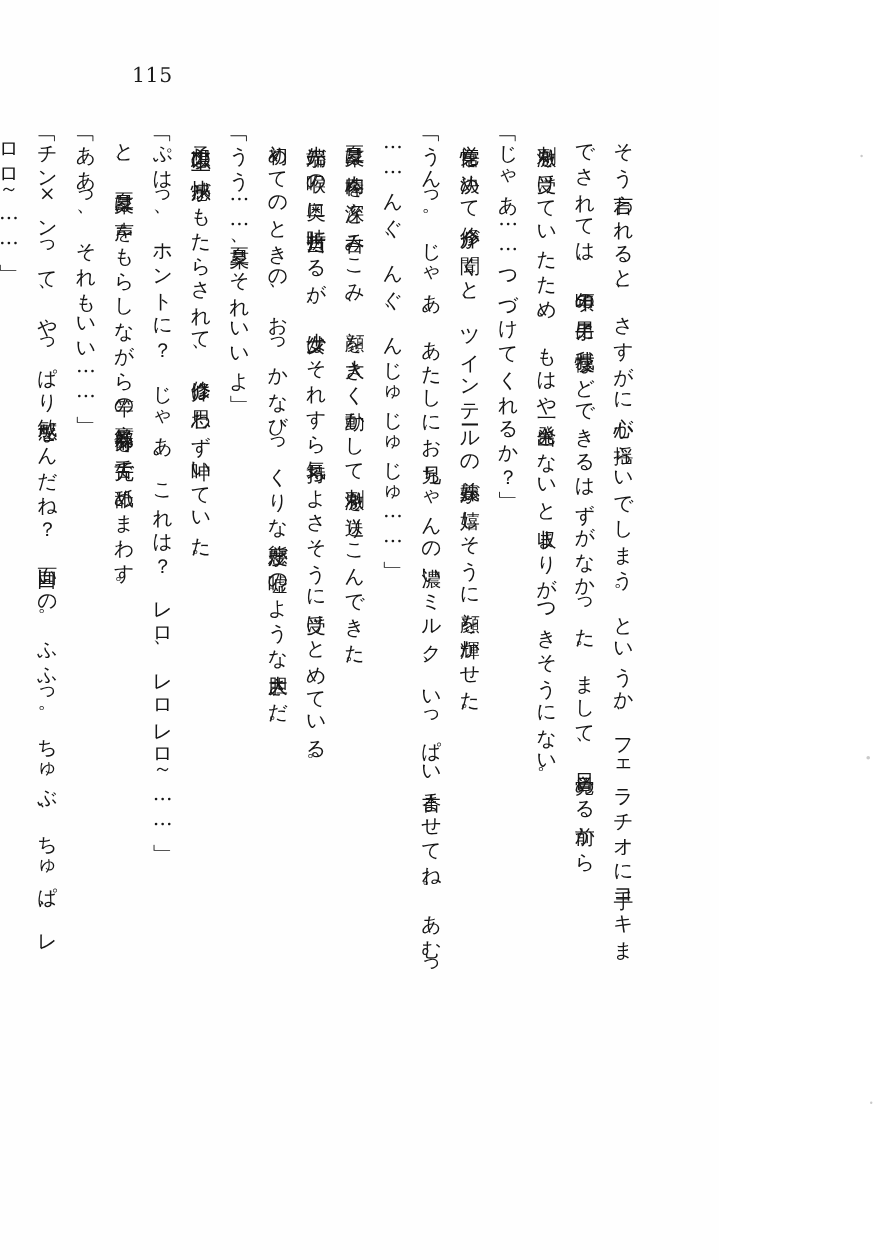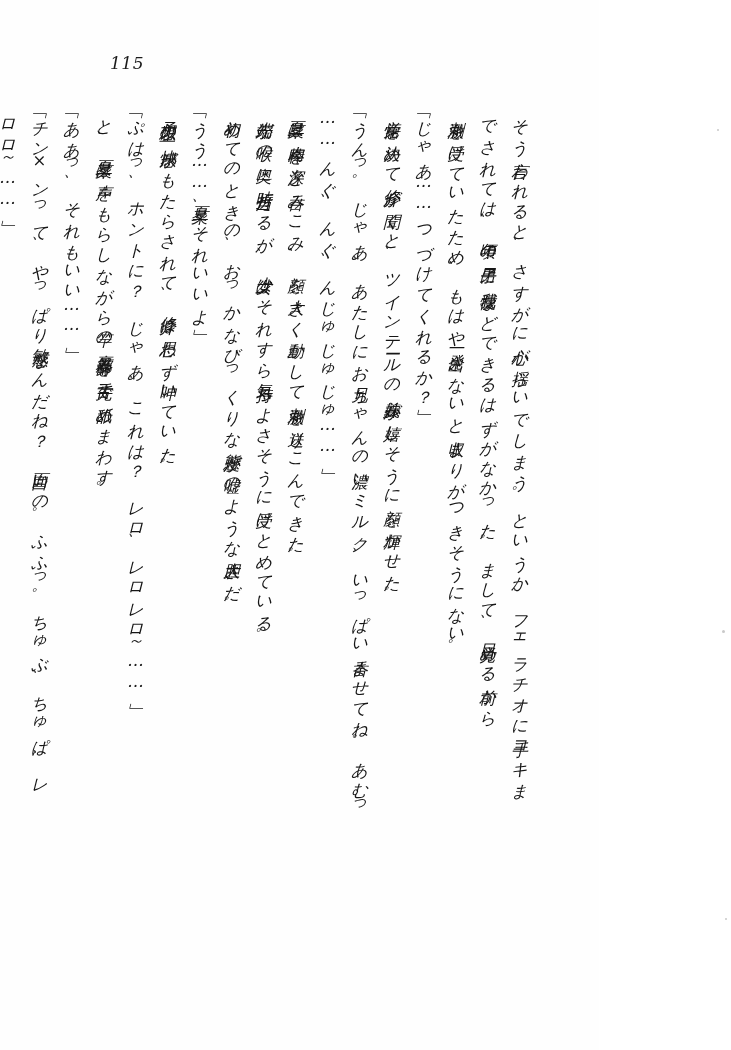--- a/index.html
+++ b/index.html
@@ -15,21 +15,20 @@
     color: #141414;
     overflow: hidden;
   }
 
   .page {
     position: absolute;
     left: 0; top: 0;
     width: 599px;
     height: 1050px;
     background: #fefefe;
-    font-style: italic;
   }
 
   .page-number {
     position: absolute;
     left: 110px;
     top: 53px;
     font-size: 17px;
     font-family: "DejaVu Serif", "Liberation Serif", serif;
     color: #1a1a1a;
     letter-spacing: 0.5px;

